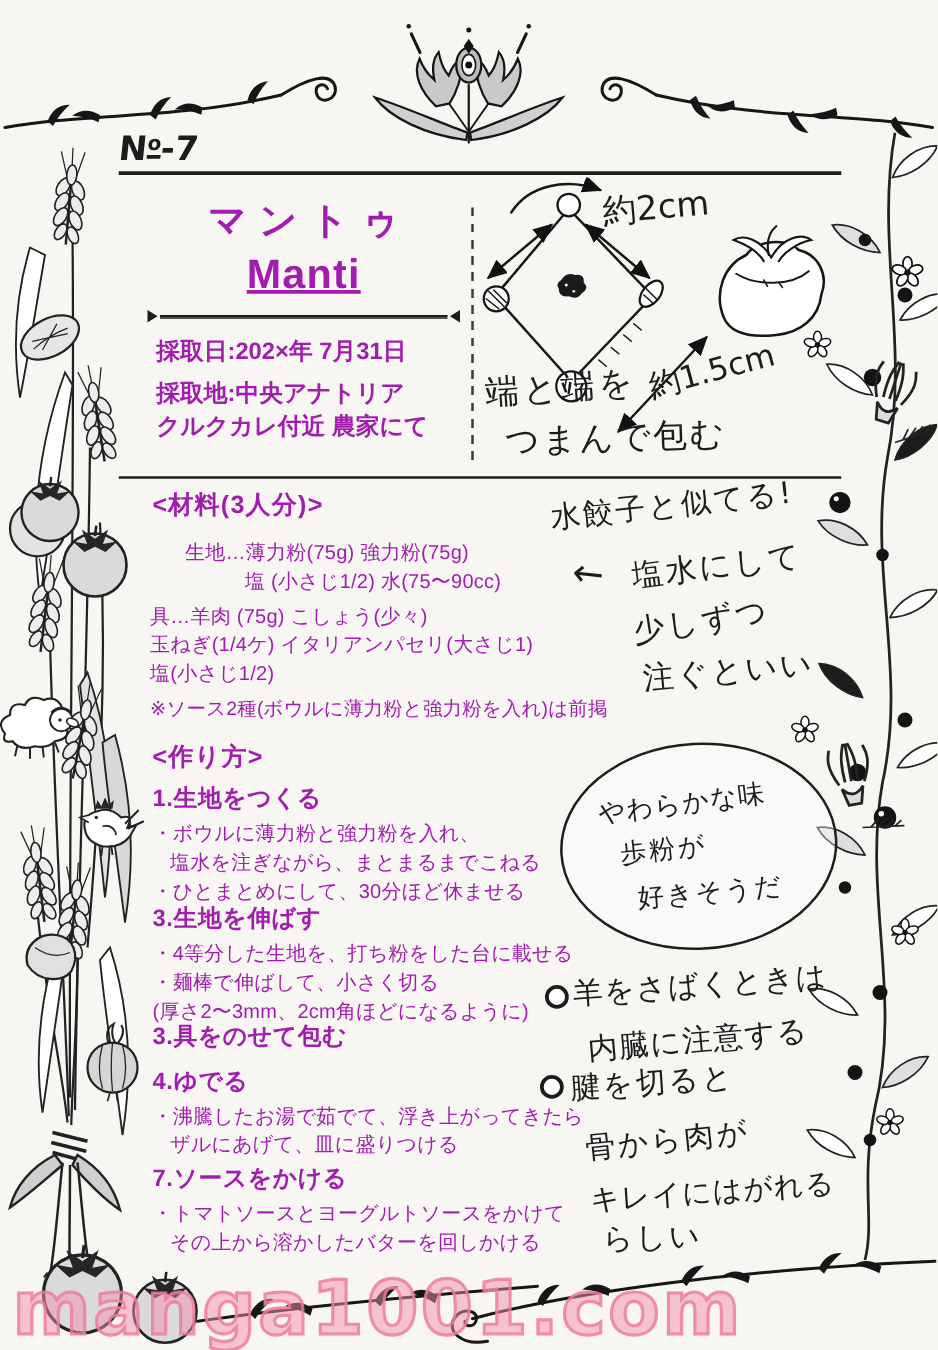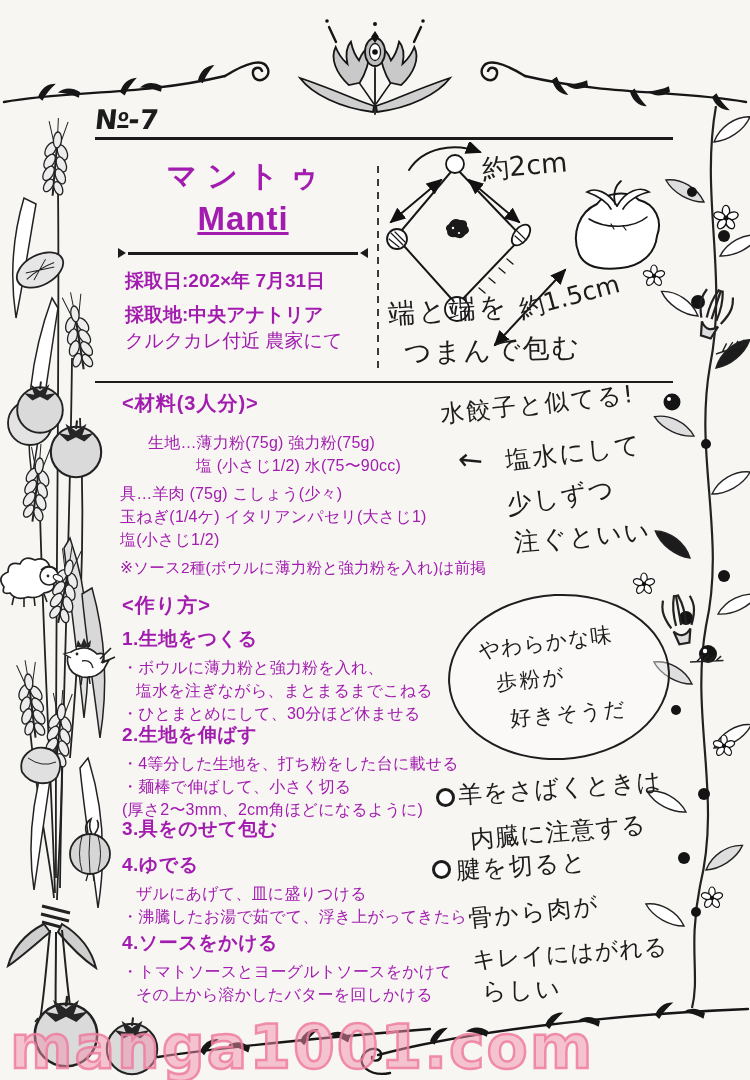--- a/index.html
+++ b/index.html
@@ -255,21 +255,21 @@
 
 <div class="abs print" style="left:118px;top:156px;width:250px;text-align:center;font-size:30px;font-weight:600;letter-spacing:10px;text-indent:10px;">マントゥ</div>
 <div class="abs print" style="left:118px;top:200px;width:250px;text-align:center;font-size:33px;font-weight:700;letter-spacing:1px;text-decoration:underline;">Manti</div>
 <div class="abs" style="left:118px;top:248px;width:250px;display:flex;align-items:center;">
   <span class="tri tri-r"></span>
   <span style="flex:1;height:0;border-top:2px solid #1c1c1c;border-bottom:1px solid #1c1c1c;margin:0 2px;"></span>
   <span class="tri tri-l"></span>
 </div>
 <div class="abs print note-line" style="left:125px;top:268px;font-size:19px;font-weight:600;">採取日:202×年 7月31日</div>
 <div class="abs print note-line" style="left:125px;top:302px;font-size:19px;font-weight:600;">採取地:中央アナトリア</div>
-<div class="abs print note-line" style="left:125px;top:328px;font-size:19px;font-weight:400;">クルクカレ付近 農家にて</div>
+<div class="abs print note-line" style="left:125px;top:328px;font-size:19px;font-weight:700;">クルクカレ付近 農家にて</div>
 
 <svg class="abs" style="left:383px;top:142px;" width="292" height="238" viewBox="0 0 292 238">
   <defs>
     <marker id="ah" markerWidth="9" markerHeight="8" refX="7" refY="3.5" orient="auto-start-reverse">
       <path d="M0,0 L8,3.5 L0,7 Z" fill="#111"></path>
     </marker>
   </defs>
   <g stroke="#161616" stroke-width="2" fill="none" stroke-linecap="round">
     <path d="M72,25 L139,95 L74,163 L13,95 Z"></path>
     <circle cx="72" cy="22" r="9" fill="#fff" stroke-width="1.8"></circle>
@@ -317,38 +317,38 @@
 <div class="abs print heading note-line" style="left:122px;top:592px;">&lt;作り方&gt;</div>
 
 <div class="abs print" style="left:122px;top:626px;">
   <div class="step-title note-line">1.生地をつくる</div>
   <div class="body-line">・ボウルに薄力粉と強力粉を入れ、</div>
   <div class="body-line indent2">塩水を注ぎながら、まとまるまでこねる</div>
   <div class="body-line">・ひとまとめにして、30分ほど休ませる</div>
 </div>
 
 <div class="abs print" style="left:122px;top:722px;">
-  <div class="step-title note-line">2.生地を伸ばす</div>
+  <div class="step-title note-line">3.生地を伸ばす</div>
   <div class="body-line">・4等分した生地を、打ち粉をした台に載せる</div>
   <div class="body-line">・麺棒で伸ばして、小さく切る</div>
   <div class="body-line">(厚さ2〜3mm、2cm角ほどになるように)</div>
 </div>
 
 <div class="abs print" style="left:122px;top:816px;">
   <div class="step-title note-line">3.具をのせて包む</div>
 </div>
 
 <div class="abs print" style="left:122px;top:852px;">
   <div class="step-title note-line">4.ゆでる</div>
+  <div class="body-line">・沸騰したお湯で茹でて、浮き上がってきたら</div>
   <div class="body-line indent2">ザルにあげて、皿に盛りつける</div>
-  <div class="body-line">・沸騰したお湯で茹でて、浮き上がってきたら</div>
 </div>
 
 <div class="abs print" style="left:122px;top:930px;">
-  <div class="step-title note-line">4.ソースをかける</div>
+  <div class="step-title note-line">7.ソースをかける</div>
   <div class="body-line">・トマトソースとヨーグルトソースをかけて</div>
   <div class="body-line indent2">その上から溶かしたバターを回しかける</div>
 </div>
 
 <div class="abs hand note-line" style="left:440px;top:388px;font-size:24px;transform:rotate(-6deg);letter-spacing:2px;">水餃子と似てる!</div>
 <div class="abs hand" style="left:458px;top:442px;font-size:30px;transform:rotate(6deg);">←</div>
 <div class="abs hand note-line" style="left:505px;top:436px;font-size:25px;transform:rotate(-7deg);letter-spacing:2px;">塩水にして</div>
 <div class="abs hand note-line" style="left:506px;top:480px;font-size:25px;transform:rotate(-9deg);letter-spacing:2px;">少しずつ</div>
 <div class="abs hand note-line" style="left:514px;top:520px;font-size:25px;transform:rotate(-5deg);letter-spacing:2px;">注ぐといい</div>
 

